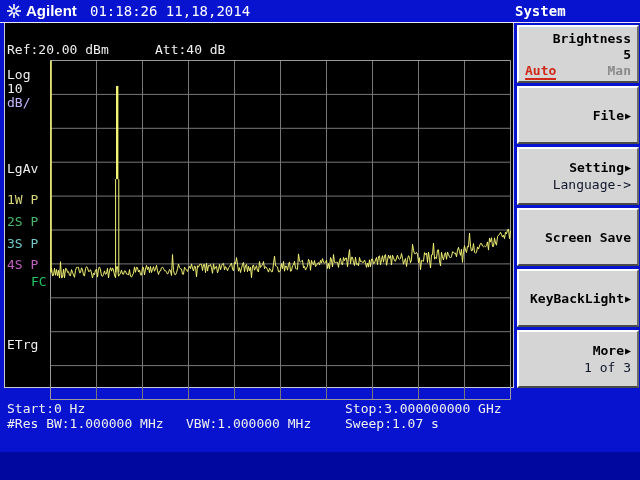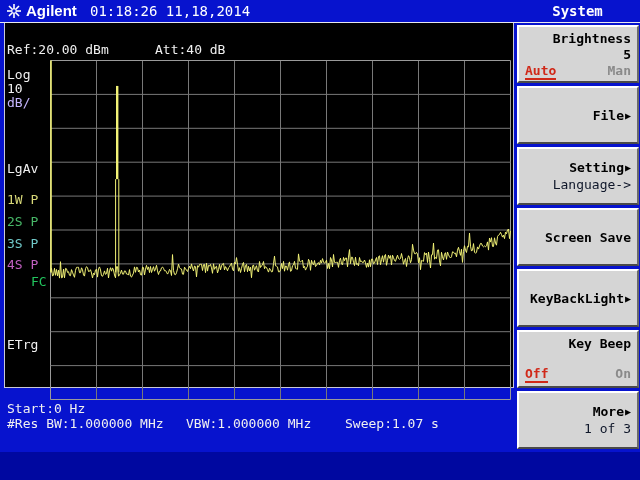--- a/index.html
+++ b/index.html
@@ -4,21 +4,21 @@
 <style>
   html,body{margin:0;padding:0;background:#222;}
   .screen{position:relative;width:640px;height:480px;background:#0713ce;overflow:hidden;
           font-family:"DejaVu Sans Mono",monospace;}
   
   .topbar{position:absolute;left:0;top:0;width:640px;height:22px;background:#0713ce;
           border-bottom:1px solid #e8e8ee;}
   .brand{position:absolute;left:7px;top:2px;display:flex;align-items:center;gap:5px;}
   .brand-text{color:#fff;font-family:"Liberation Sans",sans-serif;font-weight:bold;font-size:15px;}
   .clock{position:absolute;left:90px;top:3px;color:#fff;font-size:14px;}
-  .menu-title{position:absolute;left:515px;top:3px;width:125px;text-align:center;color:#fff;
+  .menu-title{position:absolute;left:515px;top:3px;width:125px;text-align:left;color:#fff;
               font-weight:bold;font-size:14px;}
   
   .display{position:absolute;left:4px;top:23px;width:510px;height:365px;background:#000;
            box-sizing:border-box;border:1px solid #c9c9d6;border-top:none;color:#f0f0f0;font-size:13px;padding-left:20px;}
   .refline{position:absolute;left:2px;top:19px;white-space:pre;}
   .attlabel{position:absolute;left:150px;top:19px;}
   .ll{position:absolute;left:2px;white-space:pre;}
   .ll0{top:44px}.ll1{top:58px}.ll2{top:72px}.ll3{top:138px}.ll4{top:169px}
   .ll5{top:191px}.ll6{top:213px}.ll7{top:234px}.ll8{top:251px;left:26px}.ll9{top:314px}
   .plot{position:absolute;left:45px;top:37px;}
@@ -104,20 +104,21 @@
         <line x1="0.5" y1="305.6" x2="460.5" y2="305.6" stroke="#787878" stroke-width="1"></line>
         <line x1="0.5" y1="339.5" x2="460.5" y2="339.5" stroke="#9a9a9a" stroke-width="1"></line>
         <polyline points="0.5,211.2 1.5,208.3 2.5,216.1 3.5,215.0 4.5,208.2 5.5,215.3 6.5,209.5 7.5,215.9 8.5,210.2 9.5,218.1 10.5,201.7 11.5,217.8 12.5,217.4 13.5,209.1 14.5,217.8 15.5,208.4 16.5,208.8 17.5,212.4 18.5,211.7 19.5,215.3 20.5,215.7 21.5,209.6 22.5,212.3 23.5,214.9 24.5,217.3 25.5,210.3 26.5,207.4 27.5,207.3 28.5,207.3 29.5,212.7 30.5,212.6 31.5,207.8 32.5,209.8 33.5,214.9 34.5,216.1 35.5,208.7 36.5,206.7 37.5,207.6 38.5,211.5 39.5,211.3 40.5,209.7 41.5,213.0 42.5,218.0 43.5,213.2 44.5,214.7 45.5,210.1 46.5,209.1 47.5,217.1 48.5,208.7 49.5,206.9 50.5,210.0 51.5,215.6 52.5,216.3 53.5,214.3 54.5,210.9 55.5,214.4 56.5,213.6 57.5,208.2 58.5,218.0 59.5,210.8 60.5,207.7 61.5,211.2 62.5,207.9 63.5,210.0 64.5,215.0 65.5,217.8 66.5,206.7 67.5,206.7 68.5,216.2 69.5,214.8 70.5,213.1 71.5,210.1 72.5,214.1 73.5,214.2 74.5,210.9 75.5,211.1 76.5,214.0 77.5,214.1 78.5,215.1 79.5,209.6 80.5,216.2 81.5,217.1 82.5,215.1 83.5,213.1 84.5,206.9 85.5,212.3 86.5,207.3 87.5,207.6 88.5,212.0 89.5,210.0 90.5,214.7 91.5,215.1 92.5,207.1 93.5,207.6 94.5,215.0 95.5,209.1 96.5,205.4 97.5,209.5 98.5,206.9 99.5,212.6 100.5,206.5 101.5,212.5 102.5,209.3 103.5,206.7 104.5,211.2 105.5,208.9 106.5,205.3 107.5,210.9 108.5,214.5 109.5,211.2 110.5,211.0 111.5,207.8 112.5,207.0 113.5,208.3 114.5,210.8 115.5,210.6 116.5,212.0 117.5,214.1 118.5,212.6 119.5,209.4 120.5,210.6 121.5,215.5 122.5,194.6 123.5,210.5 124.5,214.3 125.5,214.7 126.5,212.7 127.5,208.8 128.5,204.1 129.5,207.6 130.5,208.8 131.5,209.0 132.5,214.1 133.5,214.3 134.5,207.2 135.5,208.6 136.5,210.3 137.5,211.5 138.5,208.6 139.5,206.2 140.5,208.7 141.5,203.9 142.5,208.1 143.5,211.0 144.5,206.0 145.5,206.7 146.5,216.9 147.5,205.7 148.5,207.2 149.5,204.5 150.5,204.3 151.5,204.3 152.5,210.5 153.5,204.7 154.5,204.4 155.5,212.6 156.5,203.2 157.5,211.1 158.5,205.4 159.5,206.0 160.5,204.4 161.5,207.9 162.5,213.3 163.5,203.8 164.5,209.3 165.5,207.0 166.5,206.2 167.5,212.9 168.5,209.7 169.5,204.3 170.5,209.9 171.5,205.9 172.5,204.0 173.5,203.4 174.5,209.9 175.5,206.6 176.5,208.3 177.5,210.8 178.5,207.8 179.5,206.9 180.5,204.7 181.5,203.1 182.5,209.1 183.5,210.9 184.5,202.2 185.5,203.9 186.5,197.6 187.5,204.3 188.5,211.2 189.5,207.7 190.5,212.5 191.5,208.5 192.5,204.3 193.5,202.4 194.5,211.7 195.5,205.6 196.5,204.4 197.5,211.7 198.5,206.3 199.5,210.9 200.5,207.2 201.5,217.7 202.5,206.1 203.5,204.9 204.5,210.2 205.5,207.8 206.5,205.7 207.5,210.9 208.5,212.0 209.5,201.5 210.5,207.5 211.5,205.7 212.5,205.0 213.5,201.5 214.5,208.7 215.5,206.7 216.5,207.5 217.5,209.7 218.5,212.1 219.5,208.3 220.5,209.5 221.5,211.9 222.5,211.6 223.5,203.5 224.5,196.1 225.5,205.8 226.5,206.2 227.5,206.9 228.5,211.8 229.5,211.9 230.5,209.8 231.5,203.5 232.5,208.6 233.5,201.4 234.5,211.2 235.5,206.0 236.5,206.2 237.5,210.2 238.5,204.7 239.5,201.9 240.5,211.3 241.5,210.7 242.5,205.7 243.5,204.9 244.5,201.4 245.5,208.4 246.5,208.9 247.5,209.3 248.5,193.9 249.5,200.9 250.5,202.0 251.5,201.2 252.5,200.2 253.5,207.9 254.5,206.4 255.5,210.1 256.5,207.9 257.5,206.3 258.5,199.3 259.5,201.4 260.5,210.3 261.5,200.3 262.5,203.5 263.5,204.9 264.5,200.5 265.5,206.6 266.5,205.6 267.5,203.3 268.5,202.6 269.5,205.0 270.5,200.3 271.5,203.1 272.5,198.6 273.5,202.0 274.5,203.2 275.5,202.4 276.5,200.1 277.5,208.5 278.5,203.5 279.5,208.8 280.5,197.5 281.5,199.9 282.5,207.0 283.5,194.5 284.5,202.4 285.5,202.5 286.5,202.3 287.5,202.3 288.5,207.4 289.5,200.5 290.5,198.2 291.5,203.9 292.5,204.9 293.5,197.4 294.5,200.7 295.5,198.1 296.5,198.0 297.5,206.8 298.5,197.1 299.5,189.6 300.5,203.6 301.5,197.2 302.5,197.3 303.5,202.3 304.5,205.6 305.5,197.2 306.5,204.4 307.5,203.7 308.5,205.9 309.5,197.5 310.5,201.6 311.5,201.0 312.5,202.6 313.5,202.4 314.5,200.0 315.5,202.8 316.5,207.4 317.5,203.0 318.5,207.1 319.5,199.8 320.5,206.7 321.5,199.1 322.5,199.0 323.5,203.9 324.5,203.1 325.5,199.9 326.5,197.5 327.5,204.5 328.5,196.6 329.5,195.8 330.5,204.7 331.5,199.6 332.5,195.7 333.5,202.2 334.5,196.1 335.5,194.5 336.5,205.3 337.5,200.3 338.5,195.0 339.5,198.3 340.5,195.6 341.5,204.9 342.5,195.2 343.5,197.6 344.5,200.6 345.5,201.3 346.5,198.0 347.5,195.2 348.5,198.5 349.5,199.2 350.5,198.5 351.5,193.5 352.5,198.2 353.5,204.2 354.5,200.8 355.5,198.5 356.5,206.5 357.5,199.4 358.5,195.7 359.5,197.5 360.5,202.8 361.5,199.7 362.5,184.3 363.5,190.1 364.5,193.6 365.5,193.9 366.5,192.4 367.5,194.1 368.5,202.8 369.5,197.7 370.5,209.7 371.5,200.4 372.5,200.8 373.5,201.3 374.5,192.6 375.5,194.6 376.5,193.1 377.5,202.5 378.5,192.0 379.5,199.7 380.5,208.0 381.5,194.8 382.5,194.7 383.5,183.0 384.5,199.2 385.5,197.5 386.5,198.5 387.5,190.1 388.5,189.8 389.5,200.9 390.5,205.8 391.5,192.3 392.5,196.8 393.5,200.0 394.5,194.3 395.5,192.7 396.5,199.3 397.5,192.0 398.5,194.8 399.5,196.8 400.5,198.0 401.5,196.7 402.5,191.8 403.5,192.1 404.5,193.6 405.5,193.1 406.5,196.9 407.5,190.2 408.5,187.3 409.5,191.6 410.5,195.3 411.5,189.2 412.5,202.4 413.5,191.3 414.5,185.7 415.5,190.2 416.5,192.5 417.5,186.2 418.5,186.9 419.5,173.0 420.5,186.2 421.5,191.1 422.5,190.1 423.5,183.6 424.5,192.1 425.5,193.2 426.5,192.4 427.5,186.9 428.5,189.1 429.5,186.0 430.5,183.4 431.5,183.5 432.5,186.0 433.5,186.8 434.5,185.9 435.5,186.8 436.5,185.7 437.5,181.9 438.5,190.1 439.5,178.0 440.5,182.1 441.5,177.7 442.5,186.4 443.5,186.5 444.5,177.8 445.5,183.0 446.5,185.2 447.5,176.6 448.5,175.1 449.5,174.5 450.5,172.3 451.5,174.5 452.5,177.1 453.5,175.1 454.5,178.6 455.5,172.2 456.5,173.7 457.5,170.0 458.5,169.0 459.5,178.6 460.5,170.9" fill="none" stroke="#f2f276" stroke-width="1"></polyline>
         <line x1="1" y1="0.5" x2="1" y2="212.375" stroke="#f2f276" stroke-width="1.6"></line>
         <line x1="67.19999999999999" y1="25.925" x2="67.19999999999999" y2="119.14999999999999" stroke="#f2f276" stroke-width="2.4"></line>
         <line x1="65.6" y1="119.14999999999999" x2="65.6" y2="212.375" stroke="#f2f276" stroke-width="1"></line>
         <line x1="68.79999999999998" y1="119.14999999999999" x2="68.79999999999998" y2="212.375" stroke="#f2f276" stroke-width="1"></line>
       </svg>
 
     <span class="ann a-start">Start:0 Hz</span>
+    <span class="ann a-stop">Stop:3.000000000 GHz</span>
     <span class="ann a-rbw">#Res BW:1.000000 MHz</span>
     <span class="ann a-vbw">VBW:1.000000 MHz</span>
     <span class="ann a-sweep">Sweep:1.07 s</span>
   </div>
 
   <div class="softkeys">
 
     <div class="skbtn">
       <div class="mainrow">
           <span>Brightness</span>
@@ -150,29 +151,20 @@
         </div>
     </div>
 
     <div class="skbtn center">
       <div class="mainrow">
           <span>KeyBackLight</span>
           <span class="arr">▶</span>
         </div>
     </div>
 
-    <div class="skbtn">
-      <div class="mainrow">
-          <span>Key Beep</span>
-        </div>
-      <div class="togglerow">
-        <span class="tsel">Off</span>
-        <span class="toth">On</span>
-      </div>
-    </div>
 
     <div class="skbtn center">
       <div class="mainrow">
           <span>More</span>
           <span class="arr">▶</span>
         </div>
       <div class="subrow">1 of 3</div>
     </div>
 
   </div>

